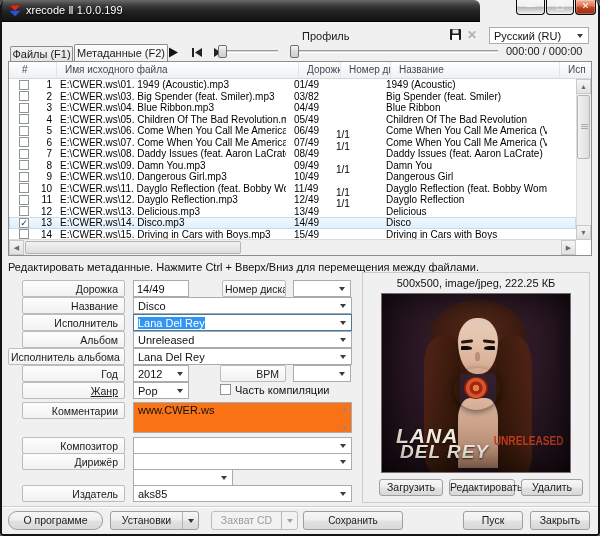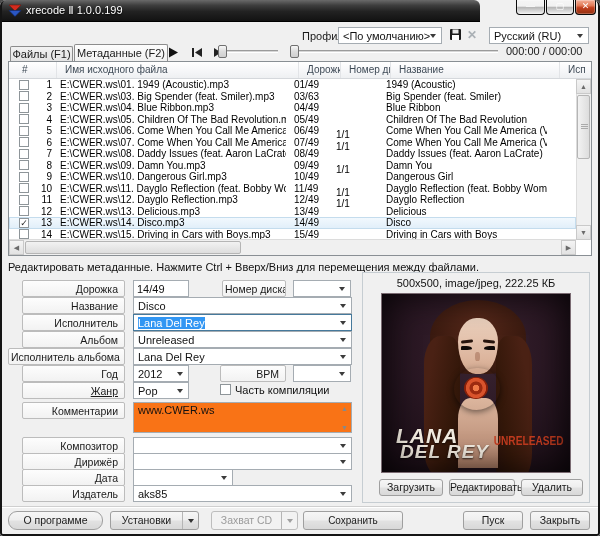--- a/index.html
+++ b/index.html
@@ -129,24 +129,20 @@
       <polygon points="1,1 13,1 7,7" fill="#d22b1e" stroke="#7a140c" stroke-width="0.6"></polygon>
       <polygon points="1,6.5 13,6.5 7,12.5" fill="#2a57c4" stroke="#122a6e" stroke-width="0.6"></polygon>
     </svg>
     <span class="title-text">xrecode Ⅱ 1.0.0.199</span>
     <div class="capbtn" style="left:516px;width:29px;">—</div>
     <div class="capbtn" style="left:546px;width:28px;">▢</div>
     <div class="capbtn close" style="left:575px;width:21px;">✕</div>
   </div>
 
   <span class="tb-label" style="left:302px;top:30px;">Профиль</span>
-  <div class="combo" style="left:338px;top:27px;width:104px;">
-    <span class="val">&lt;По умолчанию&gt;</span>
-      <span class="dd"></span>
-  </div>
   <svg style="position:absolute;left:449px;top:28px;" width="13" height="13" viewBox="0 0 13 13">
     <rect x="1" y="1" width="11" height="11" rx="1" fill="#1c1c1c"></rect>
     <rect x="3.5" y="1.5" width="6" height="4" fill="#e9e9e9"></rect>
     <rect x="3" y="7" width="7" height="5" fill="#fff"></rect>
   </svg>
   <span style="position:absolute;left:467px;top:28px;font-size:12px;font-weight:bold;color:#aab0b5;">✕</span>
   <div class="combo" style="left:489px;top:27px;width:100px;">
     <span class="val">Русский (RU)</span>
       <span class="dd"></span>
   </div>
@@ -190,21 +186,21 @@
           <span class="tc file">E:\CWER.ws\01. 1949 (Acoustic).mp3</span>
           <span class="tc track">01/49</span>
           <span class="tc disc"></span>
           <span class="tc title">1949 (Acoustic)</span>
           <span class="tc artist"></span>
         </div>
         <div class="trow">
           <span class="cb"></span>
           <span class="tc num">2</span>
           <span class="tc file">E:\CWER.ws\03. Big Spender (feat. Smiler).mp3</span>
-          <span class="tc track">03/63</span>
+          <span class="tc track">03/82</span>
           <span class="tc disc"></span>
           <span class="tc title">Big Spender (feat. Smiler)</span>
           <span class="tc artist"></span>
         </div>
         <div class="trow">
           <span class="cb"></span>
           <span class="tc num">3</span>
           <span class="tc file">E:\CWER.ws\04. Blue Ribbon.mp3</span>
           <span class="tc track">04/49</span>
           <span class="tc disc"></span>
@@ -388,21 +384,20 @@
     <span class="val"></span>
       <span class="dd"></span>
   </div>
 
   <div class="flabel" style="left:22px;top:453px;width:103px;">Дирижёр</div>
   <div class="combo" style="left:133px;top:453px;width:219px;">
     <span class="val"></span>
       <span class="dd"></span>
   </div>
 
-  <div class="flabel" style="left:22px;top:469px;width:103px;">Дата</div>
   <div class="combo" style="left:133px;top:469px;width:100px;">
     <span class="val"></span>
       <span class="dd"></span>
   </div>
 
   <div class="flabel" style="left:22px;top:485px;width:103px;">Издатель</div>
   <div class="combo" style="left:133px;top:485px;width:219px;">
     <span class="val">aks85</span>
       <span class="dd"></span>
   </div>

